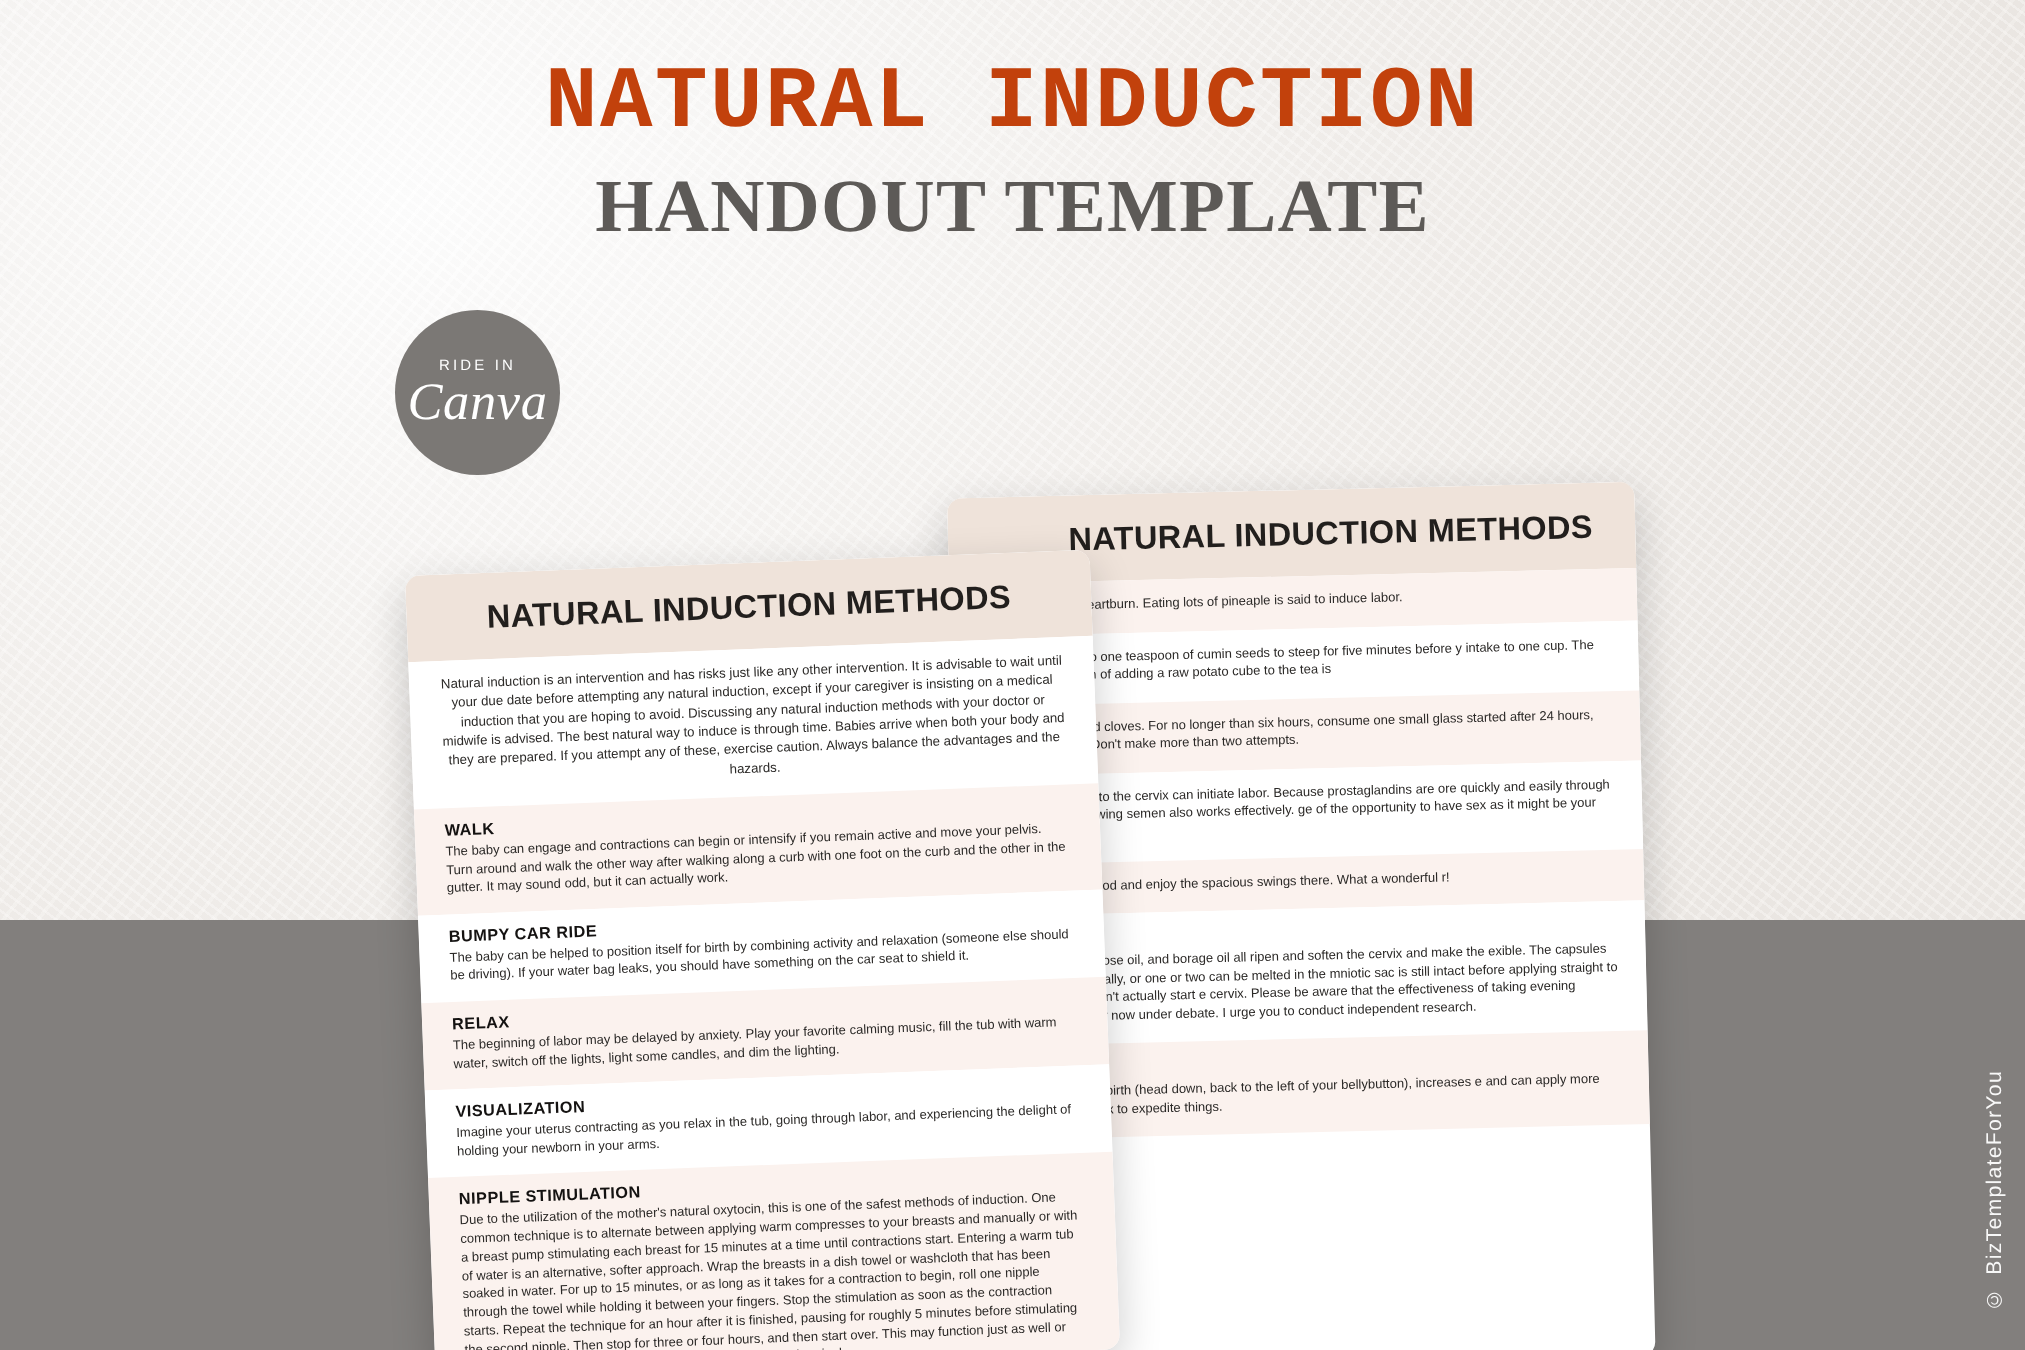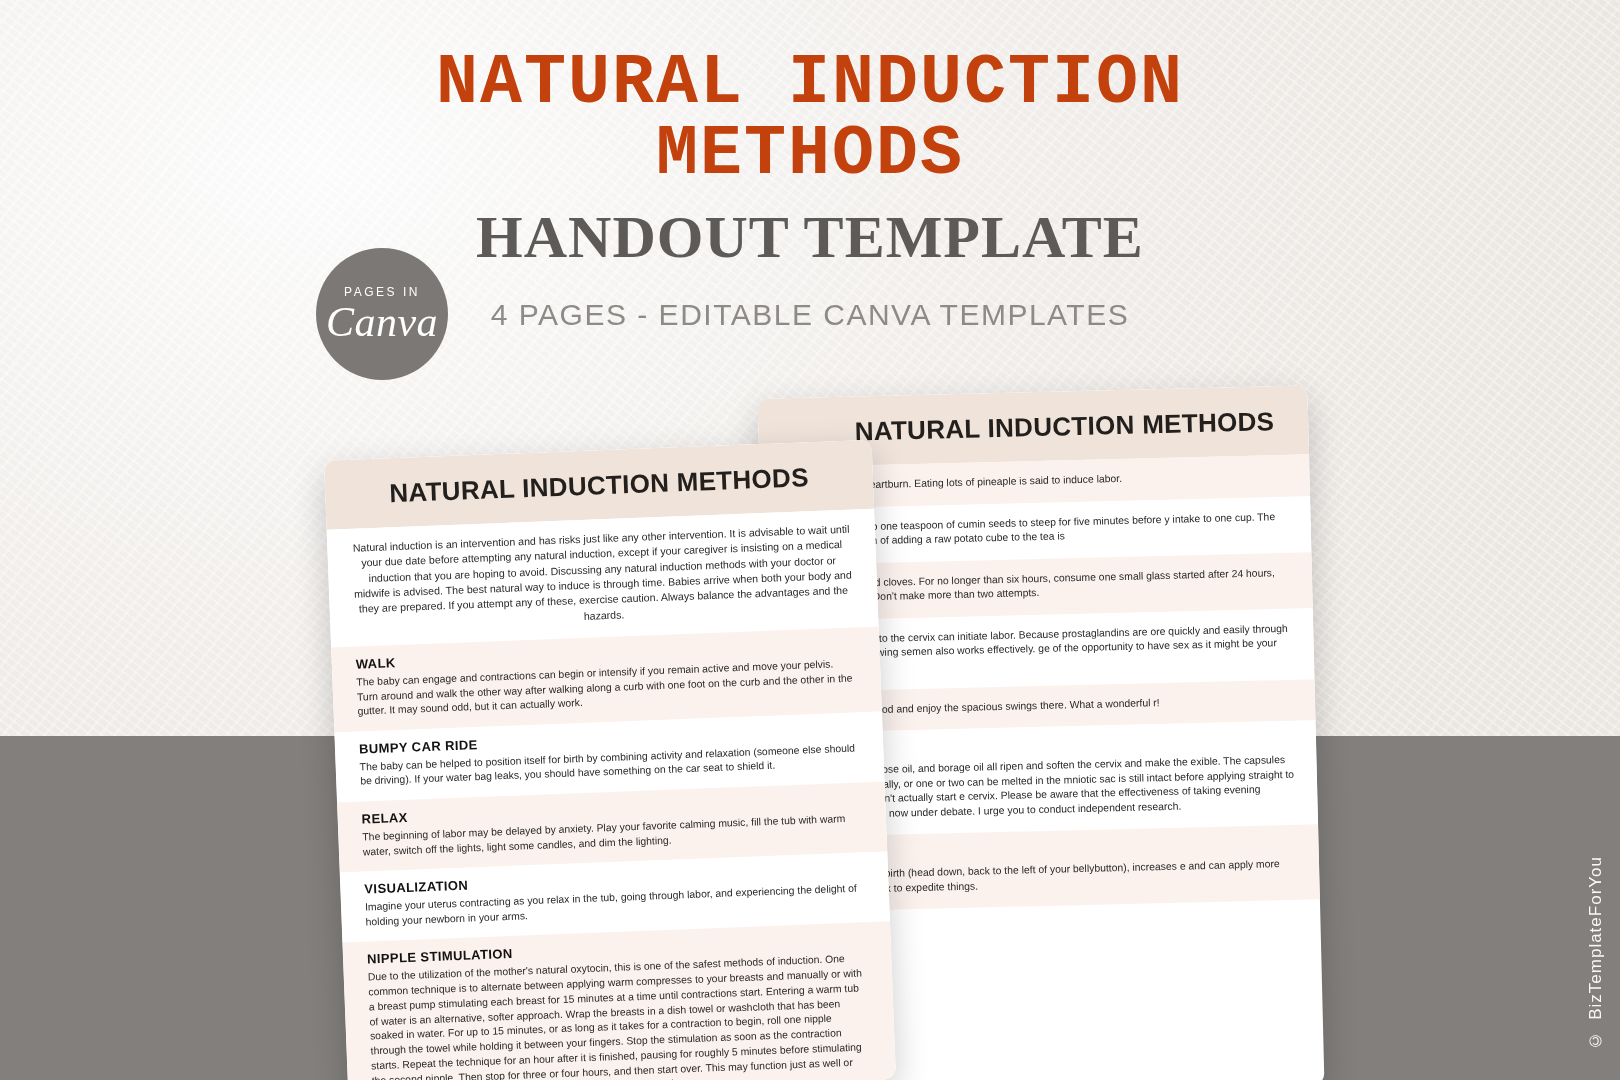--- a/index.html
+++ b/index.html
@@ -203,28 +203,26 @@
 </style>
 </head>
 <body>
 
 <div class="bg"></div>
 <div class="bottom-band"></div>
 
 <div class="header">
   <div class="title-main">
     <div>NATURAL INDUCTION</div>
-    <div>METHODS</div>
   </div>
   <div class="title-sub">HANDOUT TEMPLATE</div>
-  <div class="title-meta">4 PAGES  - EDITABLE CANVA TEMPLATES</div>
 </div>
 
 <div class="canva-badge">
-  <div class="canva-made">PAGES IN</div>
+  <div class="canva-made">RIDE IN</div>
   <div class="canva-word">Canva</div>
 </div>
 
 <div class="page page-back">
   <div class="page-header">
     <h1>NATURAL INDUCTION METHODS</h1>
   </div>
   <div class="page-body">
     <div class="section alt">
       <p>t it won't give you heartburn. Eating lots of pineaple is said to induce labor.</p>

